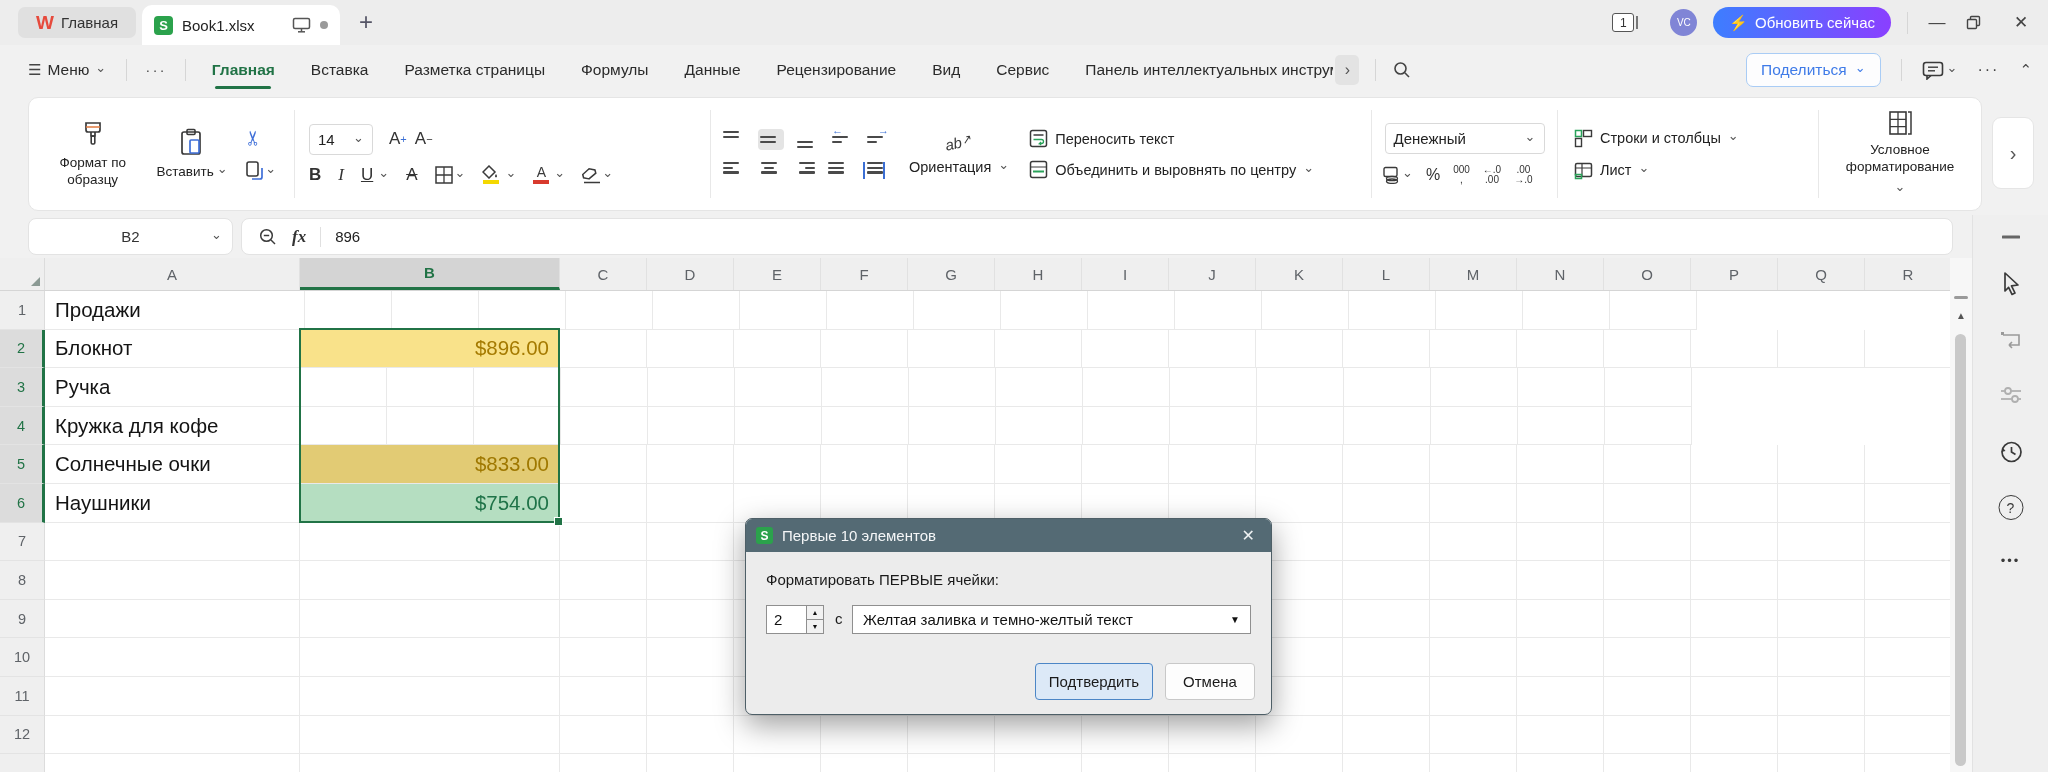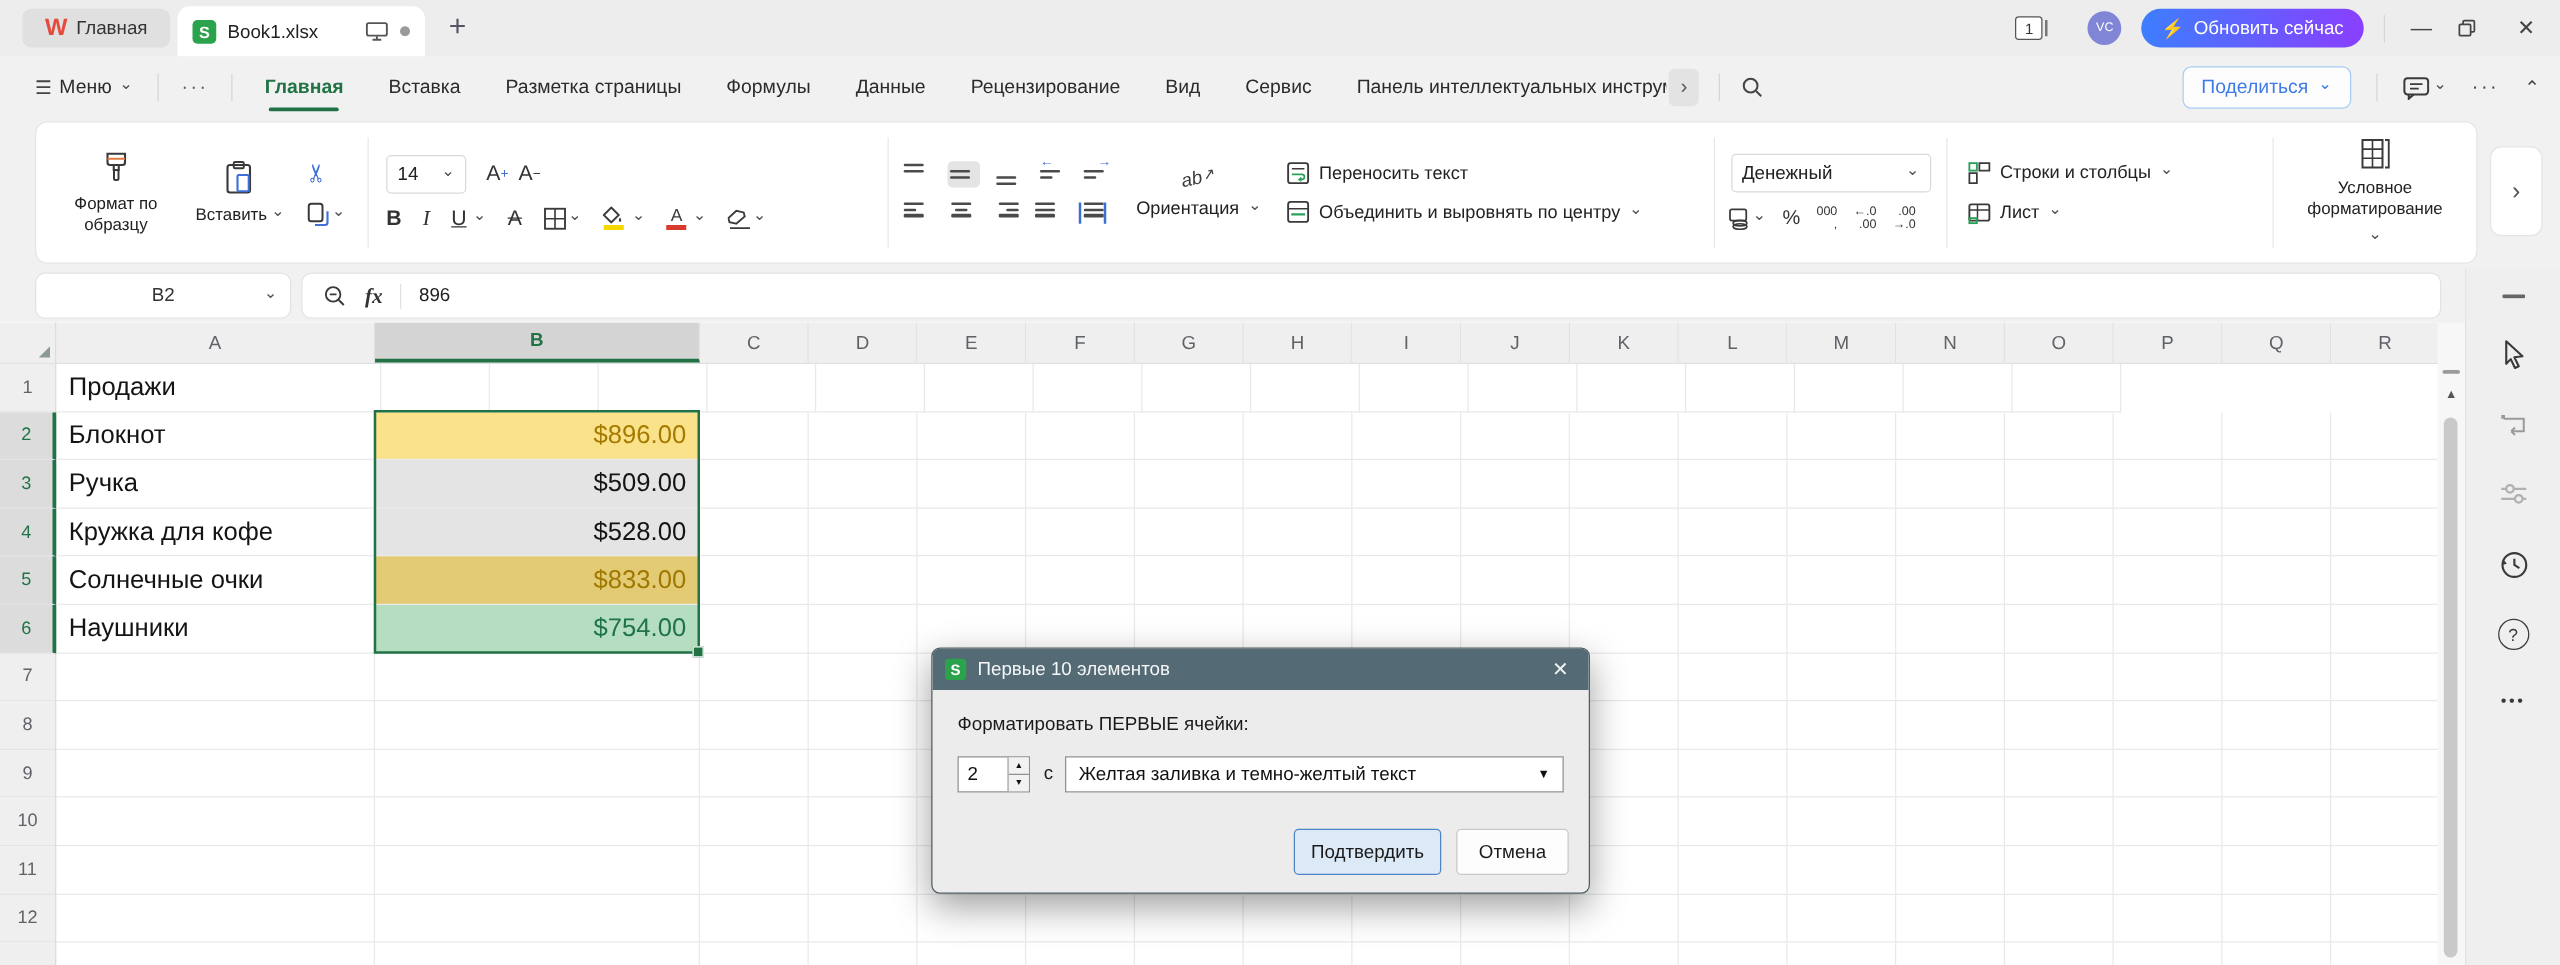--- a/index.html
+++ b/index.html
@@ -72,21 +72,21 @@
   .fontmark { font-size:17px; color:#333; }
   .colorbar { display:inline-flex; flex-direction:column; align-items:center; line-height:1; cursor:pointer; }
   .colorbar .bar { width:16px; height:4px; margin-top:1px; }
   .al { width:22px; height:17px; display:flex; flex-direction:column; gap:2.5px; cursor:pointer; }
   .al i { display:block; height:2.2px; background:#4a4a4a; border-radius:1px; }
   .al.sel { background:#e4e4e4; border-radius:4px; padding:2px; width:26px; height:21px; }
   .w16{width:16px} .w10{width:10px}
   .al.just { border-left:2px solid #3b6fd4; border-right:2px solid #3b6fd4; padding:0 2px; }
   .ind { position:relative; }
   .ind .arr { position:absolute; top:-7px; left:0; font-size:11px; color:#3b6fd4; }
-  .two-line { display:flex; flex-direction:column; align-items:flex-end; font-size:10px; line-height:1.05; color:#333; cursor:pointer; }
+  .two-line { display:flex; flex-direction:column; align-items:center; font-size:10px; line-height:1.05; color:#333; cursor:pointer; }
   .hlabel { display:flex; align-items:center; gap:7px; font-size:14.5px; color:#222; cursor:pointer; }
   .cf-group { flex-direction:column; justify-content:center; display:flex; align-items:center; gap:5px;
     font-size:13.5px; color:#222; text-align:center; line-height:1.3; cursor:pointer; }
 
   
   .fbar { position:absolute; left:0; top:215px; width:2048px; height:43px; }
   .namebox { position:absolute; left:28px; top:3px; width:205px; height:37px; background:#fff; border:1px solid #e3e3e3;
     border-radius:8px; display:flex; align-items:center; justify-content:center; font-size:15px; color:#333; }
   .namebox .dd { position:absolute; right:10px; }
   .fxbox { position:absolute; left:241px; top:3px; width:1712px; height:37px; background:#fff; border:1px solid #e3e3e3;
@@ -578,42 +578,40 @@
           <div class="cell cs-cell"></div>
           <div class="cell cs-cell"></div>
           <div class="cell cs-cell"></div>
           <div class="cell cs-cell"></div>
           <div class="cell cs-cell"></div>
           <div class="cell cs-cell"></div>
         </div>
         <div class="grow">
           <div class="rh rsel">3</div>
           <div class="cell ca-cell">Ручка</div>
-          <div class="cell cb-cell gray">$509.00</div>
           <div class="cell cs-cell"></div>
           <div class="cell cs-cell"></div>
           <div class="cell cs-cell"></div>
           <div class="cell cs-cell"></div>
           <div class="cell cs-cell"></div>
           <div class="cell cs-cell"></div>
           <div class="cell cs-cell"></div>
           <div class="cell cs-cell"></div>
           <div class="cell cs-cell"></div>
           <div class="cell cs-cell"></div>
           <div class="cell cs-cell"></div>
           <div class="cell cs-cell"></div>
           <div class="cell cs-cell"></div>
           <div class="cell cs-cell"></div>
           <div class="cell cs-cell"></div>
           <div class="cell cs-cell"></div>
         </div>
         <div class="grow">
           <div class="rh rsel">4</div>
           <div class="cell ca-cell">Кружка для кофе</div>
-          <div class="cell cb-cell gray">$528.00</div>
           <div class="cell cs-cell"></div>
           <div class="cell cs-cell"></div>
           <div class="cell cs-cell"></div>
           <div class="cell cs-cell"></div>
           <div class="cell cs-cell"></div>
           <div class="cell cs-cell"></div>
           <div class="cell cs-cell"></div>
           <div class="cell cs-cell"></div>
           <div class="cell cs-cell"></div>
           <div class="cell cs-cell"></div>

